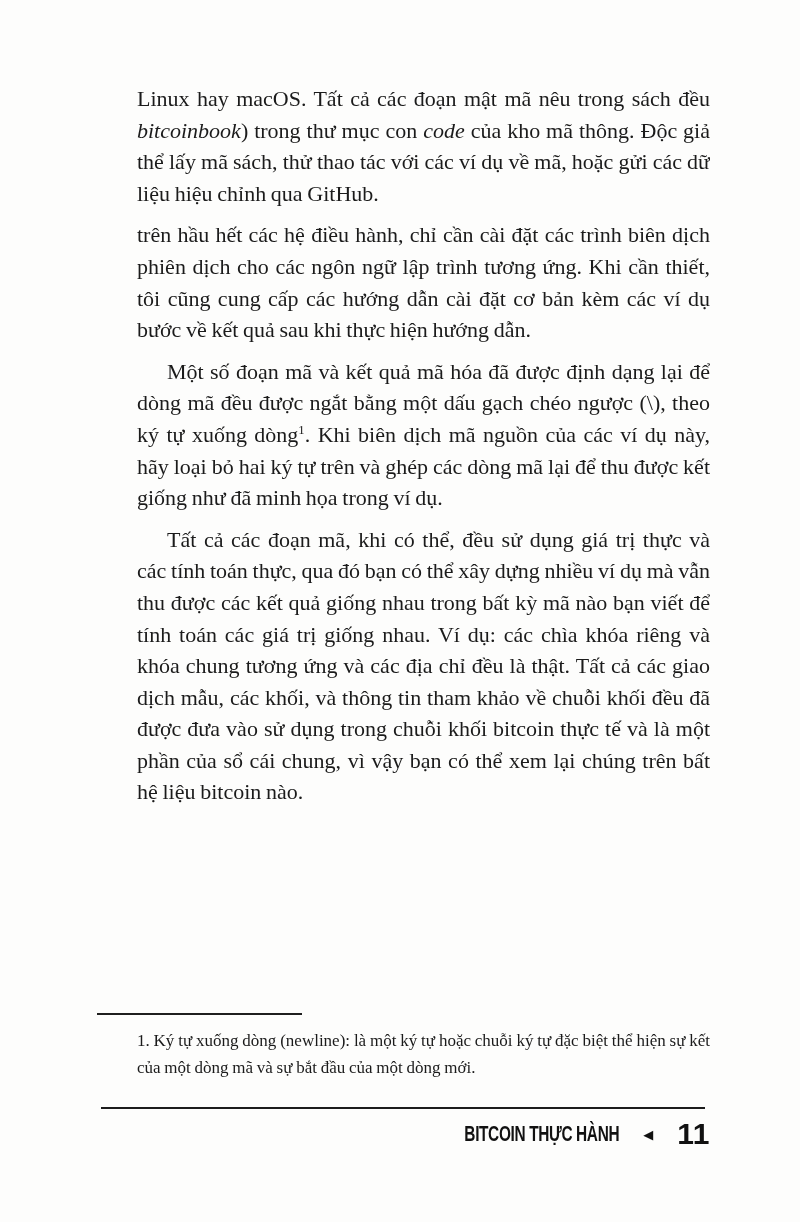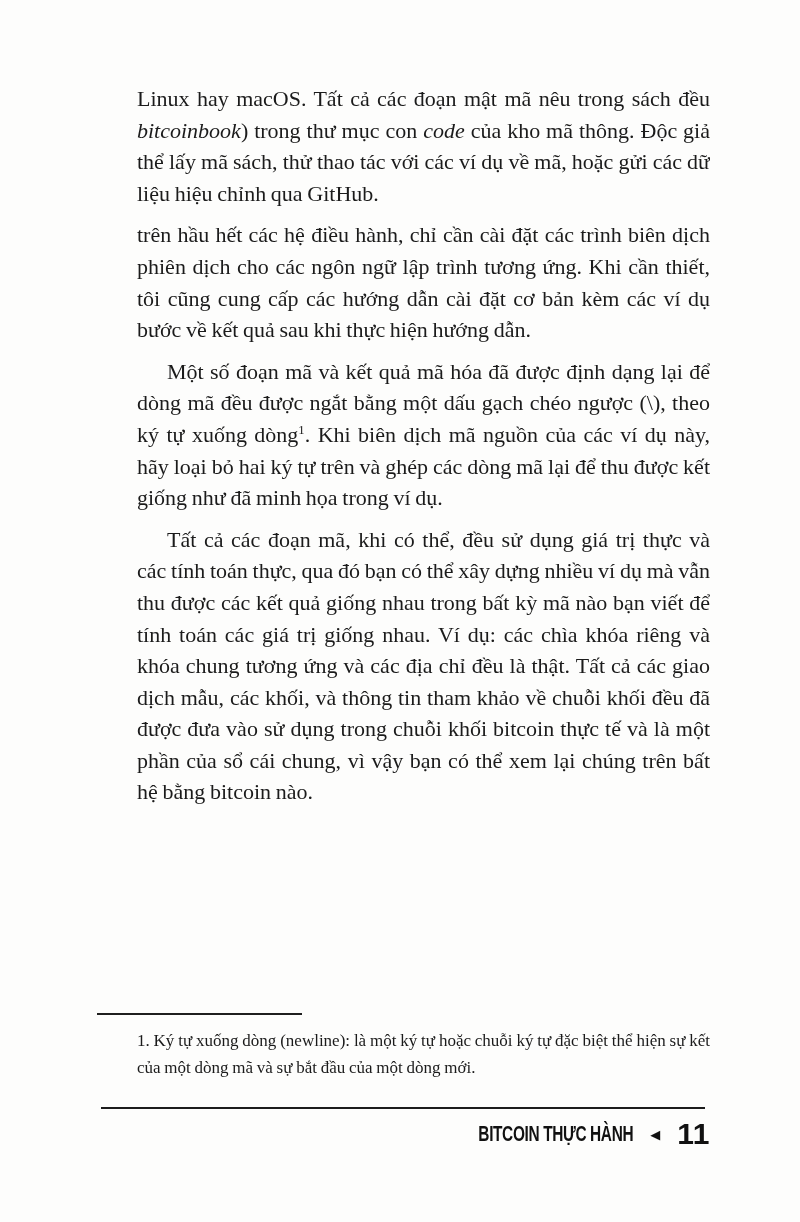--- a/index.html
+++ b/index.html
@@ -61,21 +61,21 @@
 
   
   .footer-rule{
     position:absolute;
     top:1107px;left:101px;width:604px;
     border-top:2px solid #1c1c1c;
   }
   .page-footer{
     position:absolute;
     top:1120px;right:90px;height:28px;
-    display:flex;align-items:center;gap:17px;
+    display:flex;align-items:center;gap:24px;
     font-family:"Liberation Sans","DejaVu Sans",sans-serif;
     font-weight:700;
     color:#111;
   }
   .footer-title{
     font-size:22px;
     letter-spacing:-0.5px;
     white-space:nowrap;
     display:inline-block;
     transform:scaleX(0.70);
@@ -117,21 +117,21 @@
       </div>
       <div class="paragraph">
         <div class="line indent"><span>Tất cả các đoạn mã, khi có thể, đều sử dụng giá trị thực và</span></div>
         <div class="line"><span>các tính toán thực, qua đó bạn có thể xây dựng nhiều ví dụ mà vẫn</span></div>
         <div class="line"><span>thu được các kết quả giống nhau trong bất kỳ mã nào bạn viết để</span></div>
         <div class="line"><span>tính toán các giá trị giống nhau. Ví dụ: các chìa khóa riêng và chìa</span></div>
         <div class="line"><span>khóa chung tương ứng và các địa chỉ đều là thật. Tất cả các giao</span></div>
         <div class="line"><span>dịch mẫu, các khối, và thông tin tham khảo về chuỗi khối đều đã</span></div>
         <div class="line"><span>được đưa vào sử dụng trong chuỗi khối bitcoin thực tế và là một</span></div>
         <div class="line"><span>phần của sổ cái chung, vì vậy bạn có thể xem lại chúng trên bất kỳ</span></div>
-        <div class="line last"><span>hệ bằng bitcoin nào.</span></div>
+        <div class="line last"><span>hệ liệu bitcoin nào.</span></div>
       </div>
     </main>
 
   <div class="footnote-sep"></div>
 
   <section class="footnote" id="footnote-text">
       <div class="line"><span>1. Ký tự xuống dòng (newline): là một ký tự hoặc chuỗi ký tự đặc biệt thể hiện sự kết thúc</span></div>
       <div class="line last"><span>của một dòng mã và sự bắt đầu của một dòng mới.</span></div>
     </section>
 

